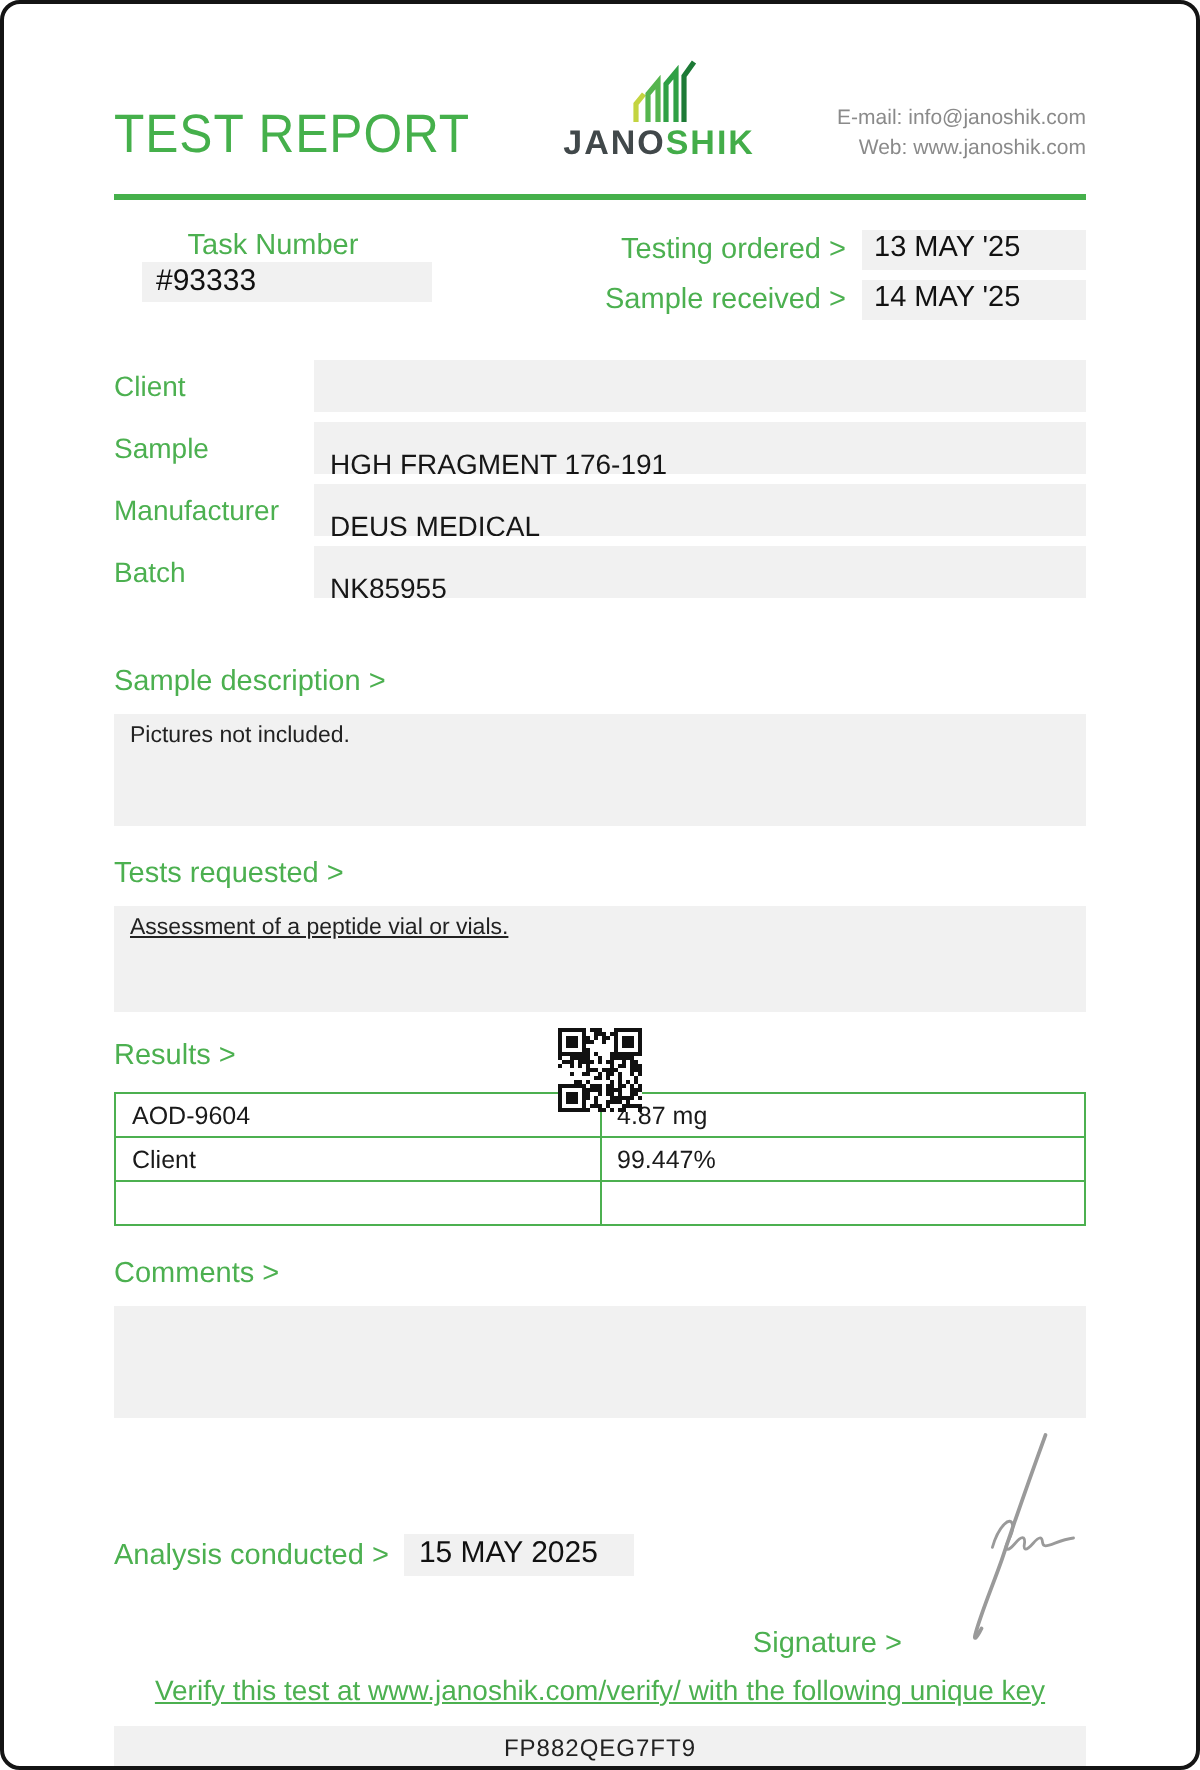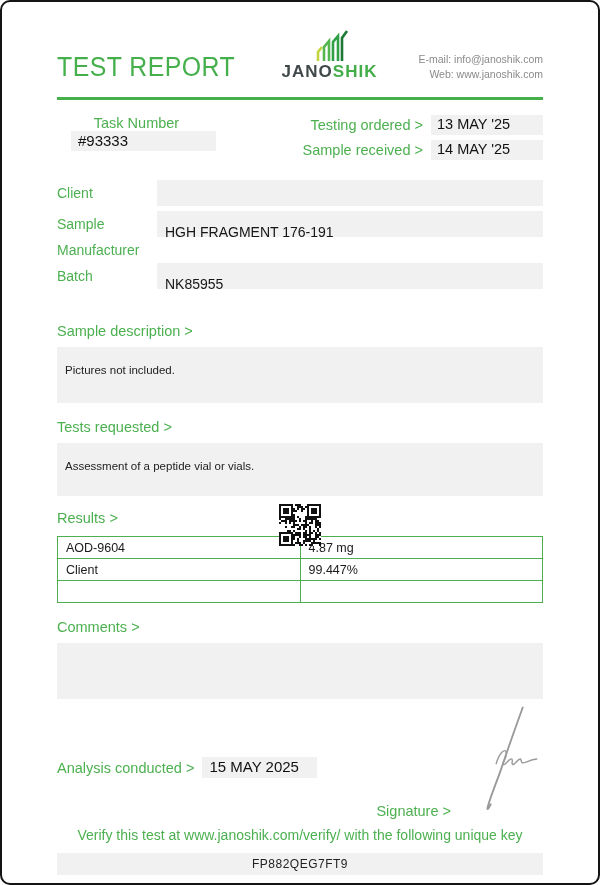--- a/index.html
+++ b/index.html
@@ -32,38 +32,38 @@
   
   .info-block { margin-top:20px; display:flex; flex-direction:column; gap:5px; }
   .info-row { display:flex; align-items:center; }
   .info-label { width:100px; flex:0 0 100px; color:#4cb050; font-size:14px; }
   .info-value { flex:1; height:20px; background:#f1f1f1; font-size:14px; color:#161616; padding:13px 8px; white-space:nowrap; overflow:hidden; }
   
   .section-heading { color:#4cb050; font-size:14.5px; }
   .desc-heading { margin-top:34px; }
   .tests-heading { margin-top:16px; }
   .comments-heading { margin-top:16px; }
-  .section-box { margin-top:8px; background:#f1f1f1; font-size:11.5px; color:#222; padding:17px 8px; }
+  .section-box { margin-top:8px; background:#f1f1f1; font-size:11.5px; color:#222; padding:5px 8px; }
   .desc-box { height:56px; }
-  .tests-box { height:53px; }
+  .tests-box { height:53px;text-decoration:underline; }
   .comments-box { height:56px; }
   
   .results-wrap { position:relative; }
   .qr { position:absolute; left:50%; transform:translateX(-50%); top:-6px; width:42px; height:42px; background:#fff; }
   .results-heading { margin-top:14px; }
   table.results { width:100%; border-collapse:collapse; margin-top:10px; }
   table.results td { border:1.5px solid #4cb050; height:22px; font-size:12.5px; color:#1a1a1a; padding:1px 8px; width:50%; }
   
   .footer-row { margin-top:40px; display:flex; justify-content:space-between; align-items:flex-start; height:78px; }
   .analysis-left { display:flex; align-items:center; margin-top:18px; }
   .analysis-date-box { width:115px; height:21px; margin-left:8px; font-size:15px; color:#111; padding:1px 7px; white-space:nowrap; }
   .sig-group { display:flex; align-items:flex-end; }
   .sig-label { margin-top:12px; }
   .signature { margin:-36px 0 0 14px; }
-  .verify-line { margin-top:10px; text-align:center; color:#4cb050; font-size:14px; white-space:nowrap; }
+  .verify-line { margin-top:10px; text-align:center; color:#4cb050; font-size:14px; white-space:nowrap;text-decoration:underline; }
   .key-box { margin-top:10px; height:22px; background:#f1f1f1; text-align:center; font-size:12px; color:#222; padding-top:4px; letter-spacing:.5px; }
 </style>
 </head>
 <body>
 
 <div class="page">
 
   <div class="header">
     <div class="report-title">TEST REPORT</div>
     <div class="logo-block">
@@ -106,20 +106,21 @@
     <div class="info-row">
       <span class="info-label">Client</span>
       <span class="info-value"></span>
     </div>
     <div class="info-row">
       <span class="info-label">Sample</span>
       <span class="info-value">HGH FRAGMENT 176-191</span>
     </div>
     <div class="info-row">
       <span class="info-label">Manufacturer</span>
+      <span class="info-value">DEUS MEDICAL</span>
     </div>
     <div class="info-row">
       <span class="info-label">Batch</span>
       <span class="info-value">NK85955</span>
     </div>
   </div>
 
   <div class="section-heading desc-heading">Sample description &gt;</div>
   <div class="section-box desc-box">Pictures not included.</div>
 

